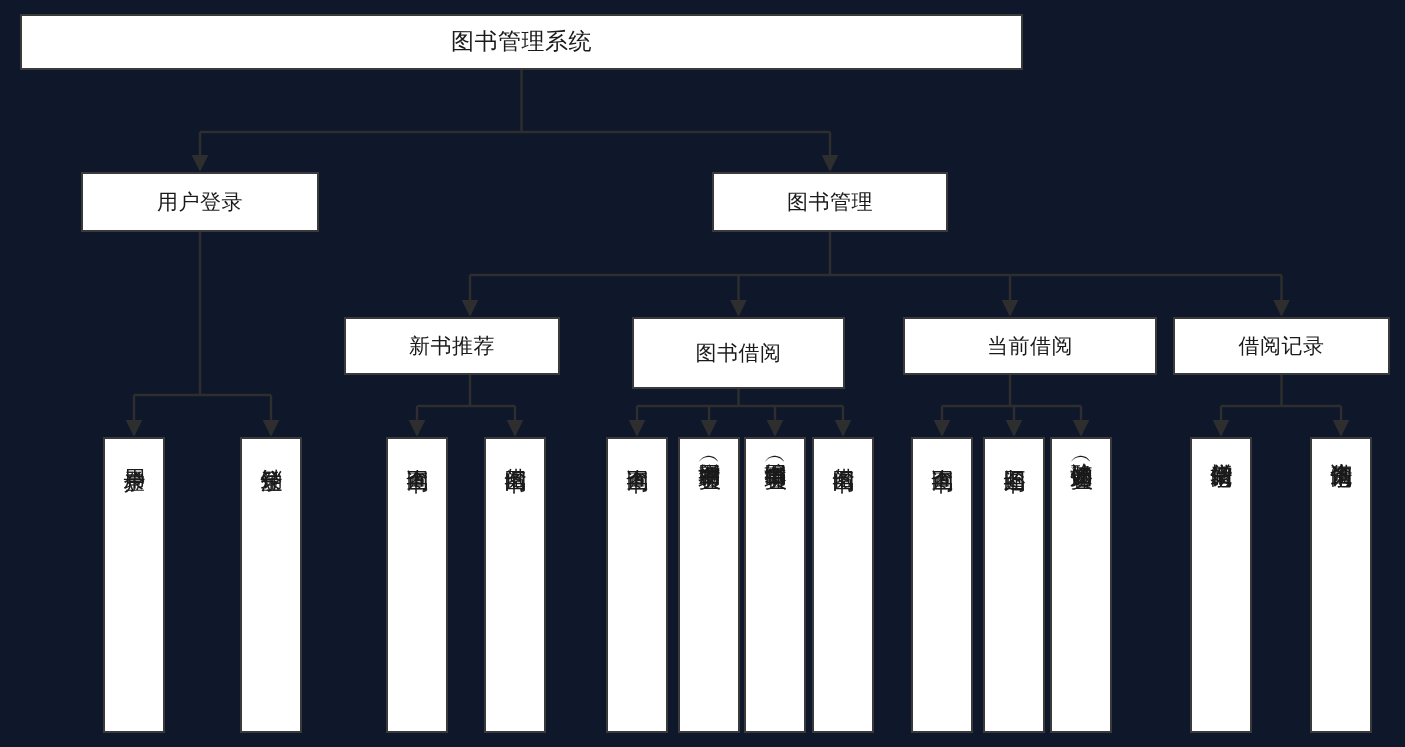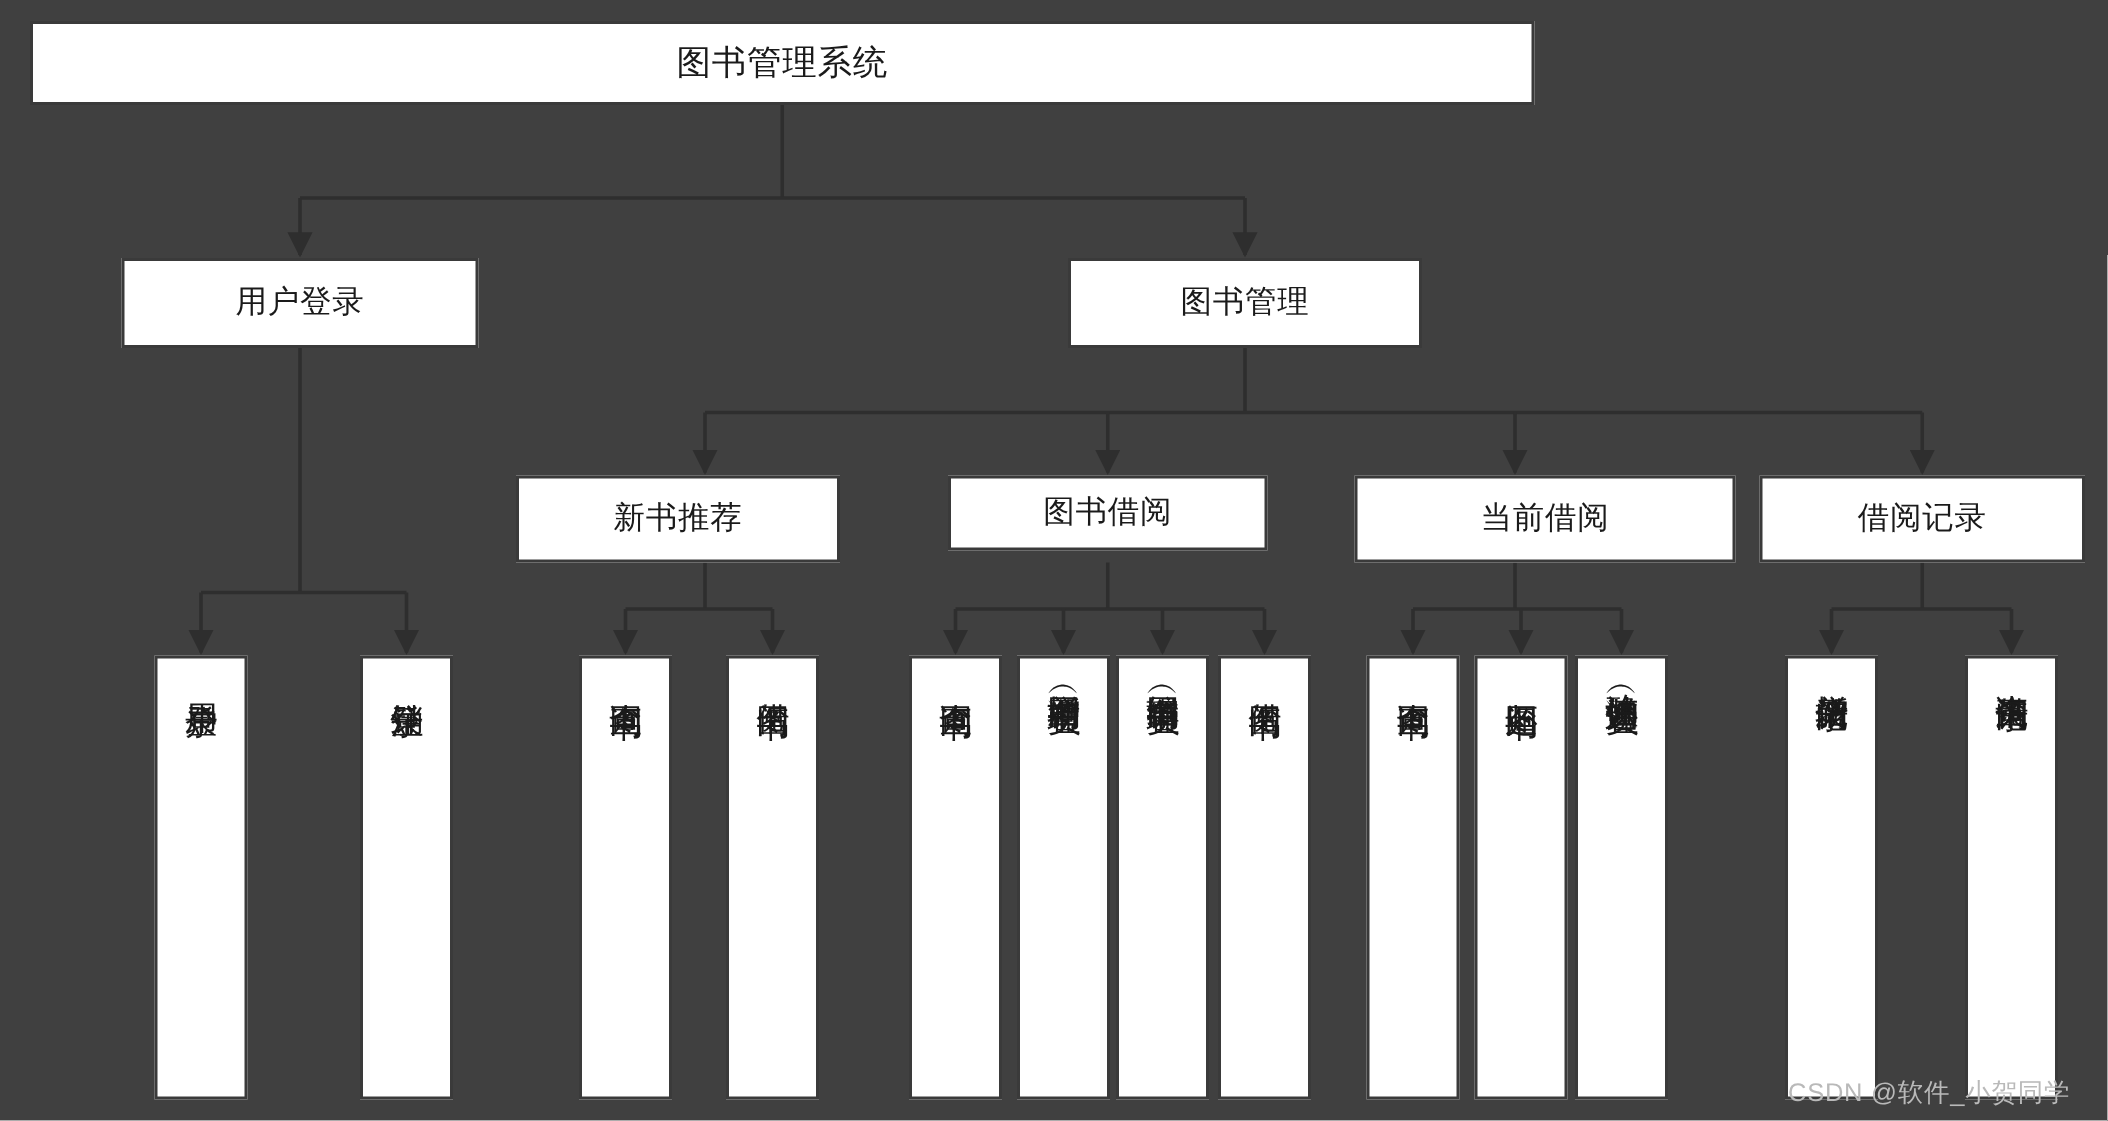--- a/index.html
+++ b/index.html
@@ -8,21 +8,21 @@
     padding: 0;
     background: #ffffff;
   }
   body {
     font-family: "Liberation Sans", "DejaVu Sans", sans-serif;
   }
   #canvas {
     position: relative;
     width: 1405px;
     height: 747px;
-    background: #404040;
+    background: #0f172a;
     overflow: hidden;
   }
   svg.wires {
     position: absolute;
     left: 0;
     top: 0;
     width: 1405px;
     height: 747px;
     pointer-events: none;
   }
@@ -120,21 +120,21 @@
       </div>
       <div class="node lvl2" style="left: 81px; top: 172px; width: 238px; height: 60px;">
         <span class="label">用户登录</span>
       </div>
       <div class="node lvl2" style="left: 712px; top: 172px; width: 236px; height: 60px; align-items: center;">
         <span class="label">图书管理</span>
       </div>
       <div class="node lvl3" style="left: 344px; top: 317px; width: 216px; height: 58px;">
         <span class="label">新书推荐</span>
       </div>
-      <div class="node lvl3" style="left: 632px; top: 317px; width: 213px; height: 50px;">
+      <div class="node lvl3" style="left: 632px; top: 317px; width: 213px; height: 72px;">
         <span class="label">图书借阅</span>
       </div>
       <div class="node lvl3" style="left: 903px; top: 317px; width: 254px; height: 58px;">
         <span class="label">当前借阅</span>
       </div>
       <div class="node lvl3" style="left: 1173px; top: 317px; width: 217px; height: 58px;">
         <span class="label">借阅记录</span>
       </div>
       <div class="node leaf" style="left: 103px; top: 437px; width: 62px; height: 296px;">
         <span class="label">用户登录</span>
@@ -170,15 +170,14 @@
         <span class="label">确认归还（管理员）</span>
       </div>
       <div class="node leaf tall-text" style="left: 1190px; top: 437px; width: 62px; height: 296px;">
         <span class="label">新增借阅记录</span>
       </div>
       <div class="node leaf tall-text" style="left: 1310px; top: 437px; width: 62px; height: 296px;">
         <span class="label">查询借阅记录</span>
       </div>
     </div>
 
-  <div class="watermark" style="left: 1192px; top: 717px;">CSDN @软件_小贺同学</div>
 
 </div>
 
 </body></html>

